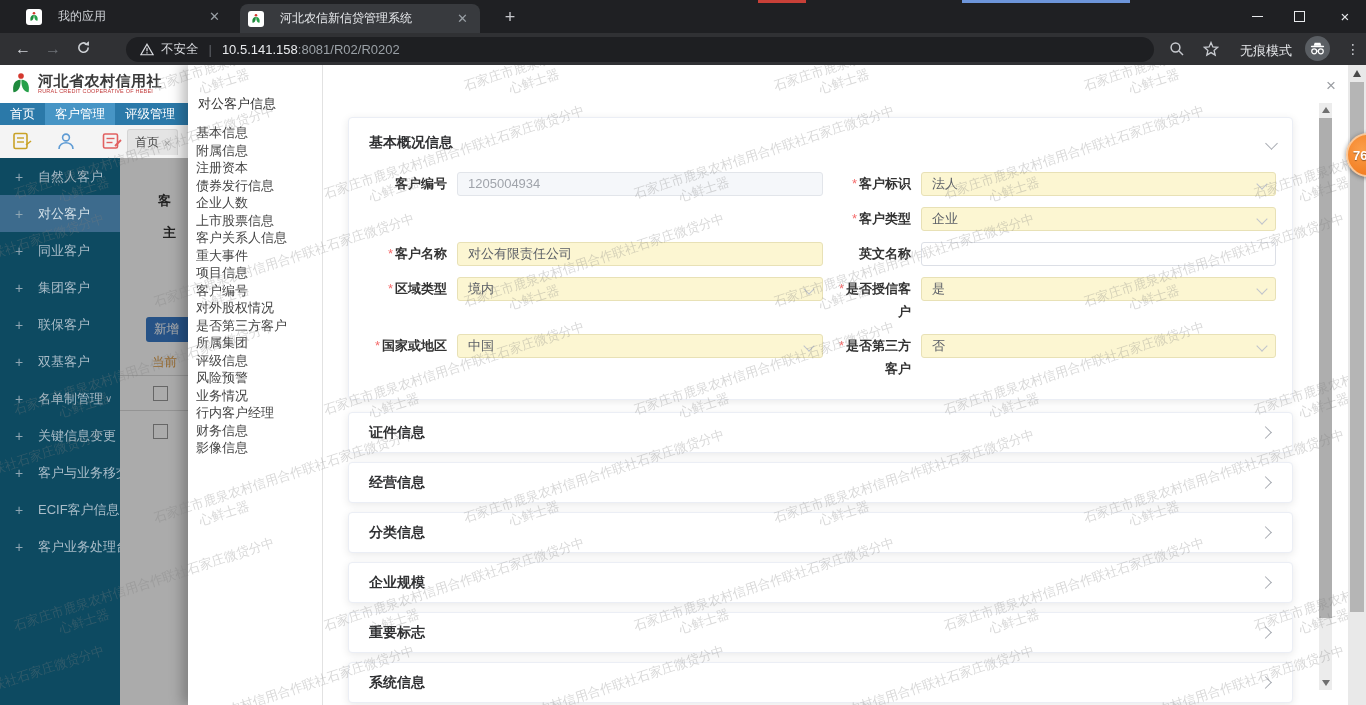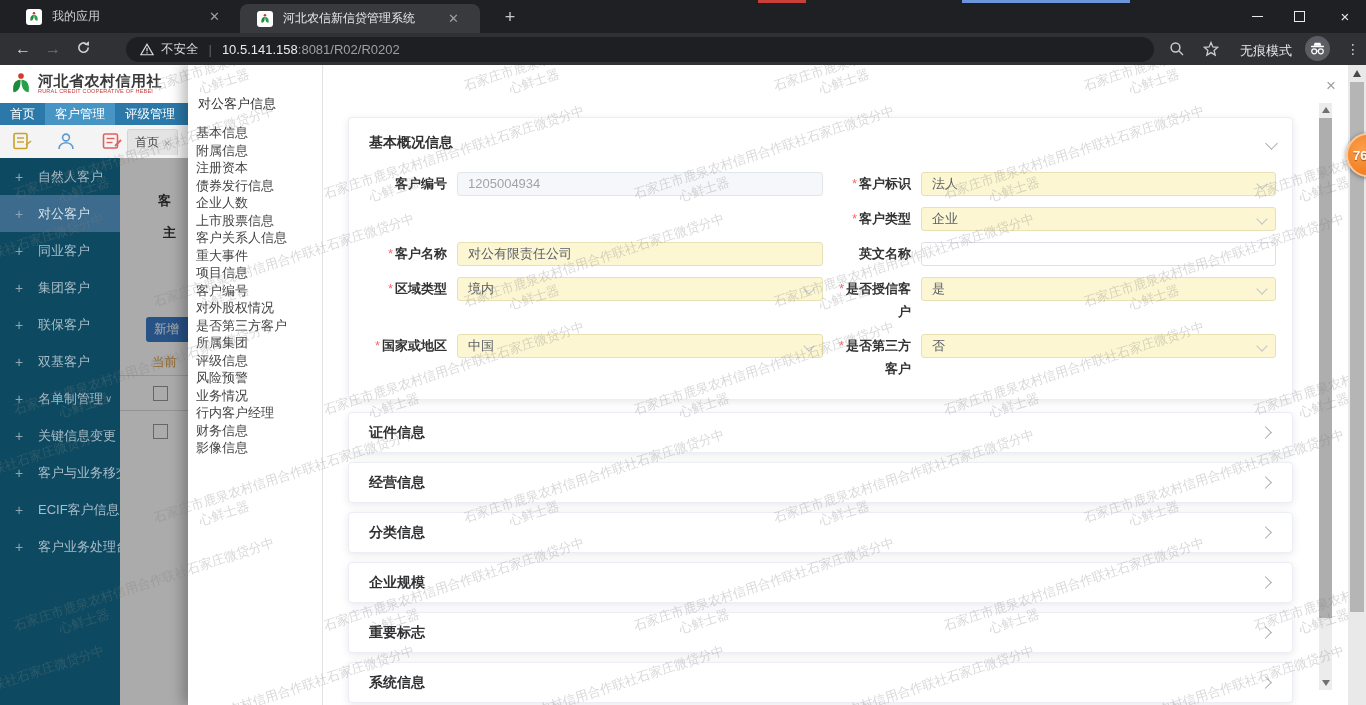--- a/index.html
+++ b/index.html
@@ -4,21 +4,21 @@
 <style>
   html,body{margin:0;padding:0;background:#555;}
   #screen{position:relative;width:1366px;height:705px;overflow:hidden;
     font-family:"Liberation Sans","DejaVu Sans",sans-serif;background:#fff;
     -webkit-font-smoothing:antialiased;}
 
   
   #chrome{position:absolute;left:0;top:0;width:1366px;height:65px;z-index:60;}
   #tabstrip{position:absolute;left:0;top:0;width:1366px;height:33px;background:#1f2023;}
   .top-strip{position:absolute;top:0;height:3px;}
-  .tab{position:absolute;top:0;height:33px;display:flex;align-items:center;gap:10px;color:#cdd0d5;font-size:12px;cursor:default;}
+  .tab{position:absolute;top:0;height:33px;display:flex;align-items:center;gap:16px;color:#cdd0d5;font-size:12px;cursor:default;}
   .tab.active{top:4px;height:29px;background:#383a3e;border-radius:8px 8px 0 0;color:#e8eaed;}
   .favicon{width:16px;height:16px;background:#fff;border-radius:3px;display:flex;align-items:center;justify-content:center;flex:0 0 16px;}
   .favicon svg{width:12px;height:12px;}
   .tab-close{color:#9aa0a6;font-size:13px;margin-left:auto;padding:0 4px;}
   .tab-label{white-space:nowrap;overflow:hidden;}
   #newtab{position:absolute;left:498px;top:5px;color:#c6c8cc;font-size:18px;line-height:24px;width:24px;text-align:center;}
   .winbtn{position:absolute;top:0;height:33px;display:flex;align-items:center;justify-content:center;color:#e8eaed;}
   #toolbar{position:absolute;left:0;top:33px;width:1366px;height:32px;background:#303134;display:flex;align-items:center;}
   .navbtn{width:30px;text-align:center;font-size:16px;}
   #urlpill{position:absolute;left:126px;top:4px;width:1028px;height:25px;background:#1e1f22;border-radius:13px;display:flex;align-items:center;color:#dadce0;font-size:12.5px;}
@@ -115,21 +115,21 @@
             <span class="favicon">
               <svg width="12" height="12" viewBox="0 0 24 24">
                 <circle cx="12" cy="4.6" r="2.6" fill="#d4382e"></circle>
                 <path d="M11.6 8 C6 8 3.8 13 5 19.5 C9.3 19.5 11.6 15.5 11.6 9.5 Z" fill="#1f8a3d"></path>
                 <path d="M12.4 8 C18 8 20.2 13 19 19.5 C14.7 19.5 12.4 15.5 12.4 9.5 Z" fill="#27a04a"></path>
               </svg>
             </span>
             <span class="tab-label">我的应用</span>
             <span class="tab-close">✕</span>
           </div>
-          <div class="tab active" style="left: 240px; width: 240px; padding: 0px 17px; box-sizing: border-box;">
+          <div class="tab active" style="left: 240px; width: 240px; padding: 0px 8px; box-sizing: border-box;">
             <span class="favicon">
               <svg width="12" height="12" viewBox="0 0 24 24">
                 <circle cx="12" cy="4.6" r="2.6" fill="#d4382e"></circle>
                 <path d="M11.6 8 C6 8 3.8 13 5 19.5 C9.3 19.5 11.6 15.5 11.6 9.5 Z" fill="#1f8a3d"></path>
                 <path d="M12.4 8 C18 8 20.2 13 19 19.5 C14.7 19.5 12.4 15.5 12.4 9.5 Z" fill="#27a04a"></path>
               </svg>
             </span>
             <span class="tab-label">河北农信新信贷管理系统</span>
             <span class="tab-close">✕</span>
           </div>

